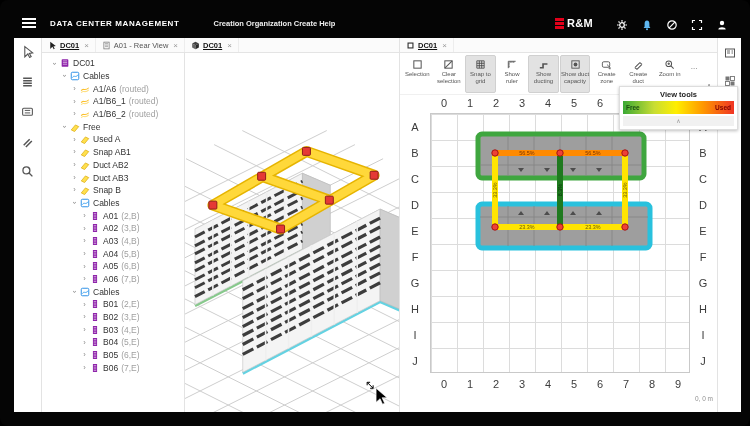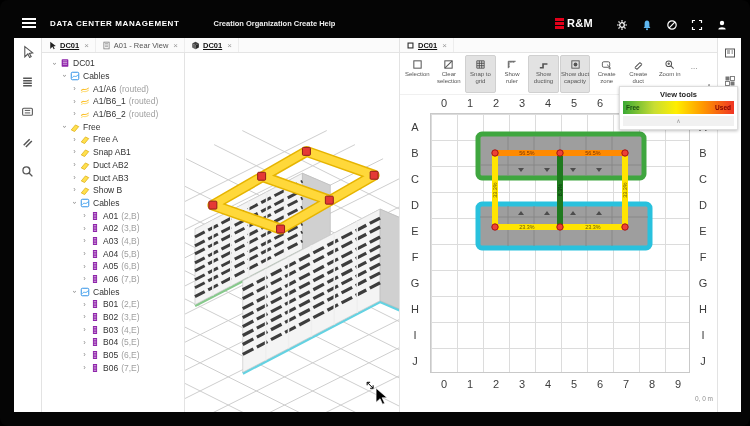--- a/index.html
+++ b/index.html
@@ -239,21 +239,21 @@
                 <polygon points="1.5,9.5 6.5,3.5 10.5,5.5 5.5,11.5" fill="#ffe04d" stroke="#d8a400" stroke-width=".8"></polygon>
               </svg></span>
       <span class="tl">Free</span>
 
     </div>
           <div class="trow" style="padding-left:24px">
       <span class="exp ">›</span>
       <span class="ticon"><svg class="" viewBox="0 0 12 12">
                 <polygon points="1.5,9.5 6.5,3.5 10.5,5.5 5.5,11.5" fill="#ffe04d" stroke="#d8a400" stroke-width=".8"></polygon>
               </svg></span>
-      <span class="tl">Free A</span>
+      <span class="tl">Used A</span>
 
     </div>
           <div class="trow" style="padding-left:24px">
       <span class="exp ">›</span>
       <span class="ticon"><svg class="" viewBox="0 0 12 12">
                 <polygon points="1.5,9.5 6.5,3.5 10.5,5.5 5.5,11.5" fill="#ffe04d" stroke="#d8a400" stroke-width=".8"></polygon>
               </svg></span>
       <span class="tl">Snap AB1</span>
 
     </div>
@@ -271,21 +271,21 @@
                 <polygon points="1.5,9.5 6.5,3.5 10.5,5.5 5.5,11.5" fill="#ffe04d" stroke="#d8a400" stroke-width=".8"></polygon>
               </svg></span>
       <span class="tl">Duct AB3</span>
 
     </div>
           <div class="trow" style="padding-left:24px">
       <span class="exp ">›</span>
       <span class="ticon"><svg class="" viewBox="0 0 12 12">
                 <polygon points="1.5,9.5 6.5,3.5 10.5,5.5 5.5,11.5" fill="#ffe04d" stroke="#d8a400" stroke-width=".8"></polygon>
               </svg></span>
-      <span class="tl">Show B</span>
+      <span class="tl">Snap B</span>
 
     </div>
           <div class="trow" style="padding-left:24px">
       <span class="exp open">›</span>
       <span class="ticon"><svg class="" viewBox="0 0 12 12">
                 <rect x="1.5" y="1.5" width="9" height="9" rx="1.5" fill="none" stroke="#1e88e5" stroke-width="1.1"></rect>
                 <path d="M3 8 C4.5 4 7 9 9.5 4.5" fill="none" stroke="#42a5f5" stroke-width="1.2"></path>
               </svg></span>
       <span class="tl">Cables</span>
 

